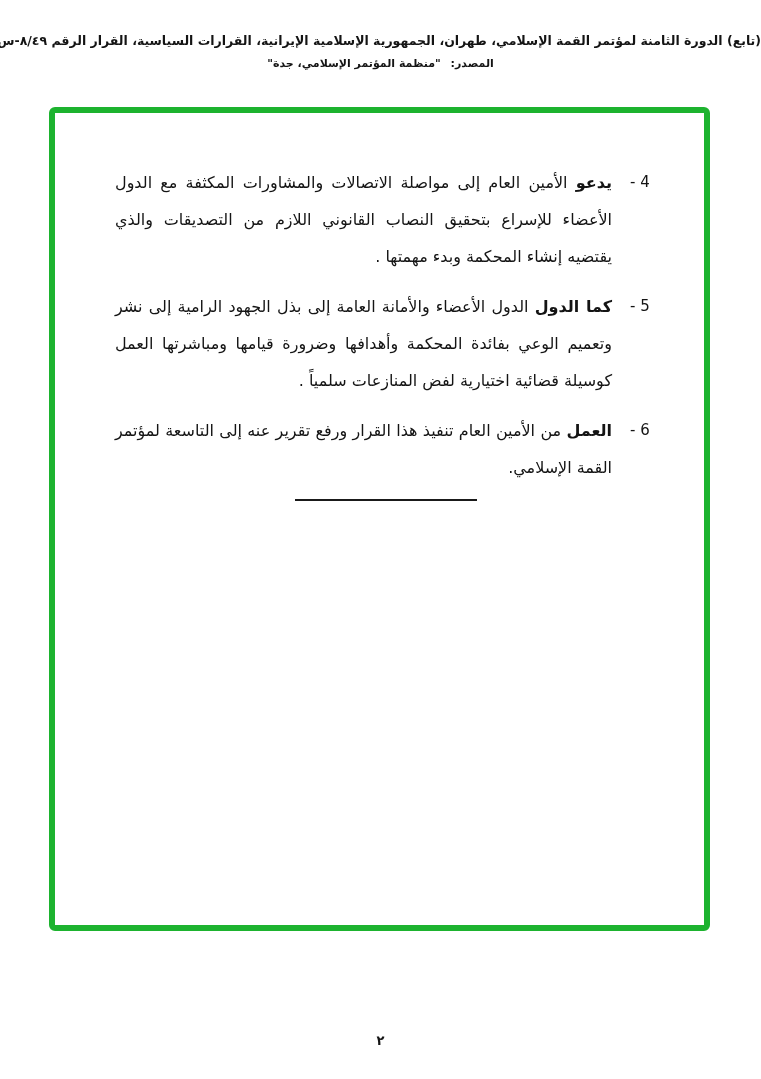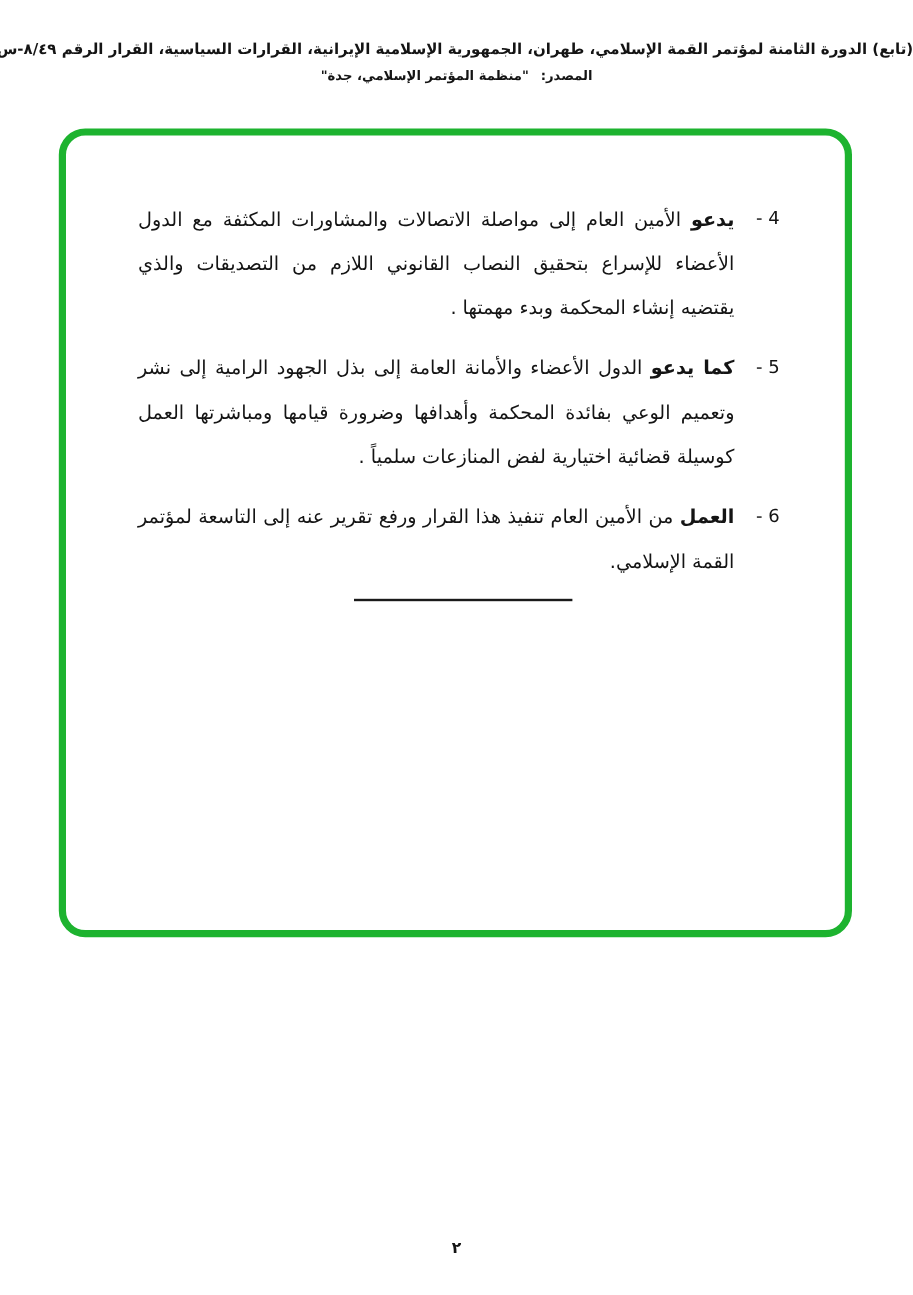--- a/index.html
+++ b/index.html
@@ -26,24 +26,24 @@
     font-weight: bold;
     font-size: 11px;
     margin-top: 9px;
   }
   .header-line2 .src-label { margin-left: 6px; }
   .green-box {
     position: absolute;
     left: 49px;
     top: 107px;
     width: 661px;
-    height: 674px;
+    height: 824px;
     box-sizing: border-box;
     border: 6px solid var(--border-green, #1db32f);
-    border-radius: 22px;
+    border-radius: 6px;
     background: #ffffff;
   }
   .content { padding-top: 51px; }
   .para { display: flex; margin: 0 0 13px 0; }
   .para-text {
     order: 1;
     width: 497px;
     margin-left: 60px;
     direction: rtl;
     text-align: justify;
@@ -97,21 +97,21 @@
       <div class="para">
         <div class="para-text">
           <strong class="lead">يدعو</strong>
           <span>الأمين العام إلى مواصلة الاتصالات والمشاورات المكثفة مع الدول الأعضاء للإسراع بتحقيق النصاب القانوني اللازم من التصديقات والذي يقتضيه إنشاء المحكمة وبدء مهمتها .</span>
         </div>
         <div class="para-num">4 -</div>
       </div>
 
       <div class="para">
         <div class="para-text">
-          <strong class="lead">كما يدعو</strong>
+          <strong class="lead">كما الدول</strong>
           <span>الدول الأعضاء والأمانة العامة إلى بذل الجهود الرامية إلى نشر وتعميم الوعي بفائدة المحكمة وأهدافها وضرورة قيامها ومباشرتها العمل كوسيلة قضائية اختيارية لفض المنازعات سلمياً .</span>
         </div>
         <div class="para-num">5 -</div>
       </div>
 
       <div class="para">
         <div class="para-text">
           <strong class="lead">العمل</strong>
           <span>من الأمين العام تنفيذ هذا القرار ورفع تقرير عنه إلى التاسعة لمؤتمر القمة الإسلامي.</span>
         </div>

